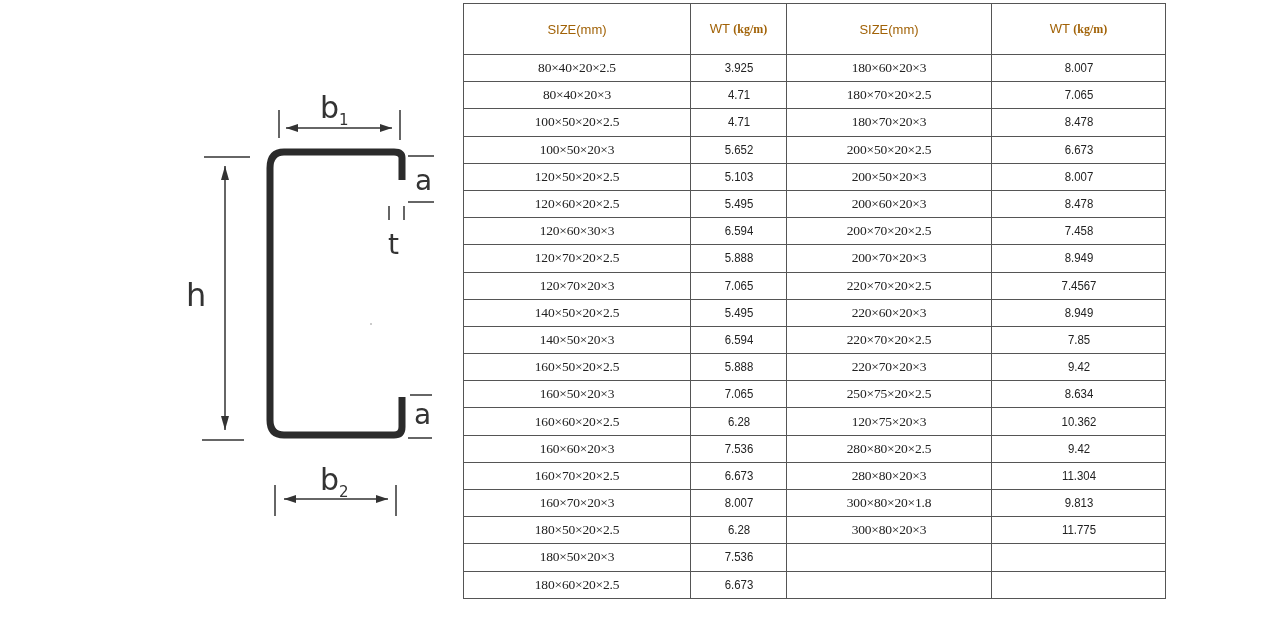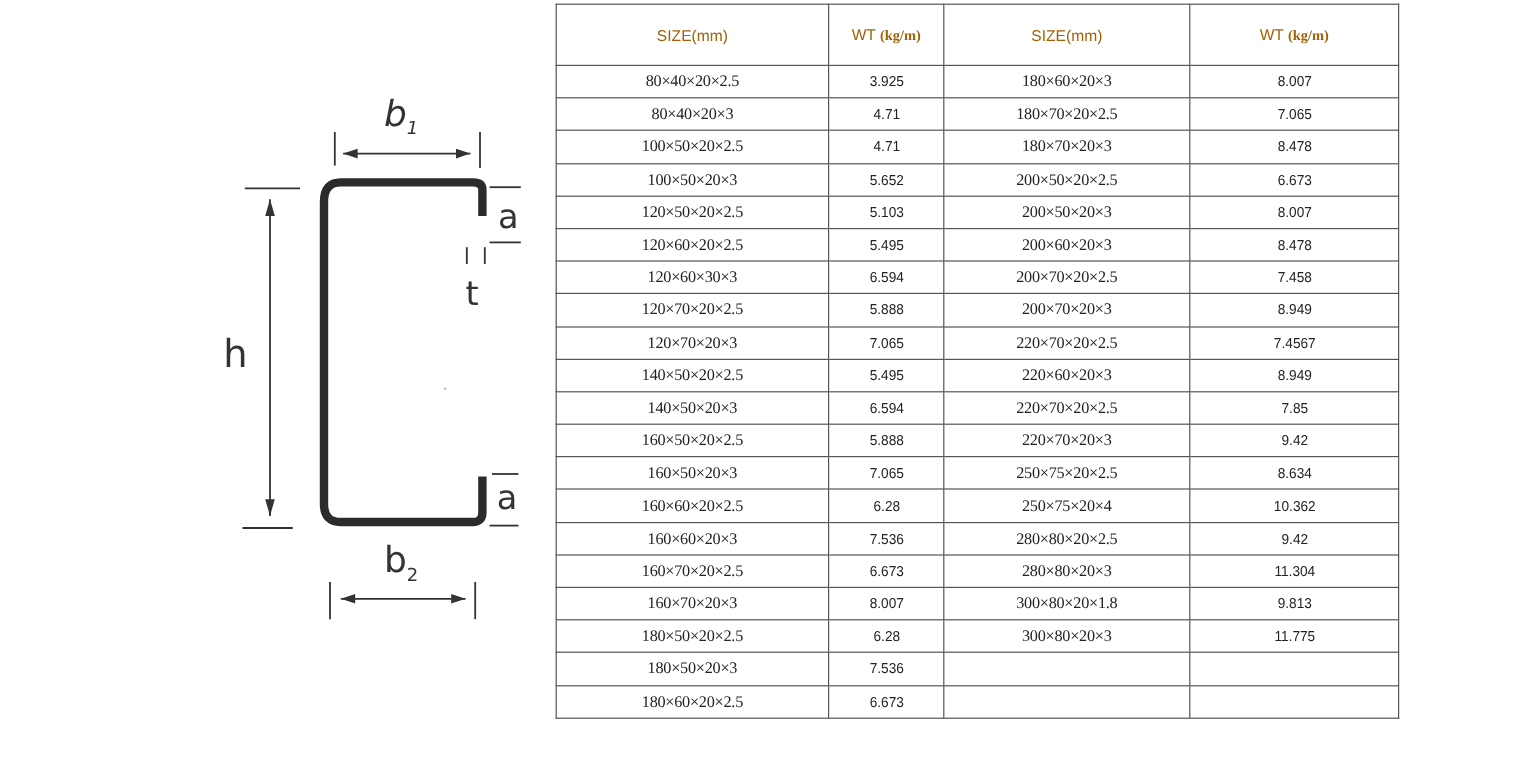--- a/index.html
+++ b/index.html
@@ -47,26 +47,26 @@
 
     <line x1="95" y1="415" x2="95" y2="446" stroke="#333" stroke-width="1.5"></line>
     <line x1="216" y1="415" x2="216" y2="446" stroke="#333" stroke-width="1.5"></line>
     <line x1="104" y1="429" x2="208" y2="429" stroke="#333" stroke-width="1.5"></line>
     <polygon points="104,429 116,425 116,433" fill="#333"></polygon>
     <polygon points="208,429 196,425 196,433" fill="#333"></polygon>
 
     <circle cx="191" cy="254" r="1" fill="#bbb"></circle>
   </svg>
 
-  <div class="dim-label" style="left:140px; top:8px; font-size:30px;font-style:italic;"><span>b</span><sub style="font-size:15px;">1</sub></div>
+  <div class="dim-label" style="left:140px; top:20px; font-size:30px;"><span>b</span><sub style="font-size:15px;">1</sub></div>
   <div class="dim-label" style="left:6px; top:206px; font-size:32px;">h</div>
   <div class="dim-label" style="left:235px; top:94px; font-size:28px;">a</div>
   <div class="dim-label" style="left:208px; top:158px; font-size:28px;">t</div>
   <div class="dim-label" style="left:234px; top:328px; font-size:28px;">a</div>
-  <div class="dim-label" style="left:140px; top:380px; font-size:30px;"><span>b</span><sub style="font-size:15px;">2</sub></div>
+  <div class="dim-label" style="left:140px; top:392px; font-size:30px;"><span>b</span><sub style="font-size:15px;">2</sub></div>
 </div>
 
 <div class="table-wrap">
   <table>
     <colgroup>
       <col style="width:227px">
       <col style="width:96px">
       <col style="width:205px">
       <col style="width:174px">
     </colgroup>
@@ -153,21 +153,21 @@
         </tr>
         <tr>
           <td class="size">160×50×20×3</td>
           <td class="wt">7.065</td>
           <td class="size">250×75×20×2.5</td>
           <td class="wt">8.634</td>
         </tr>
         <tr>
           <td class="size">160×60×20×2.5</td>
           <td class="wt">6.28</td>
-          <td class="size">250×75×20×4</td>
+          <td class="size">120×75×20×3</td>
           <td class="wt">10.362</td>
         </tr>
         <tr>
           <td class="size">160×60×20×3</td>
           <td class="wt">7.536</td>
           <td class="size">280×80×20×2.5</td>
           <td class="wt">9.42</td>
         </tr>
         <tr>
           <td class="size">160×70×20×2.5</td>

